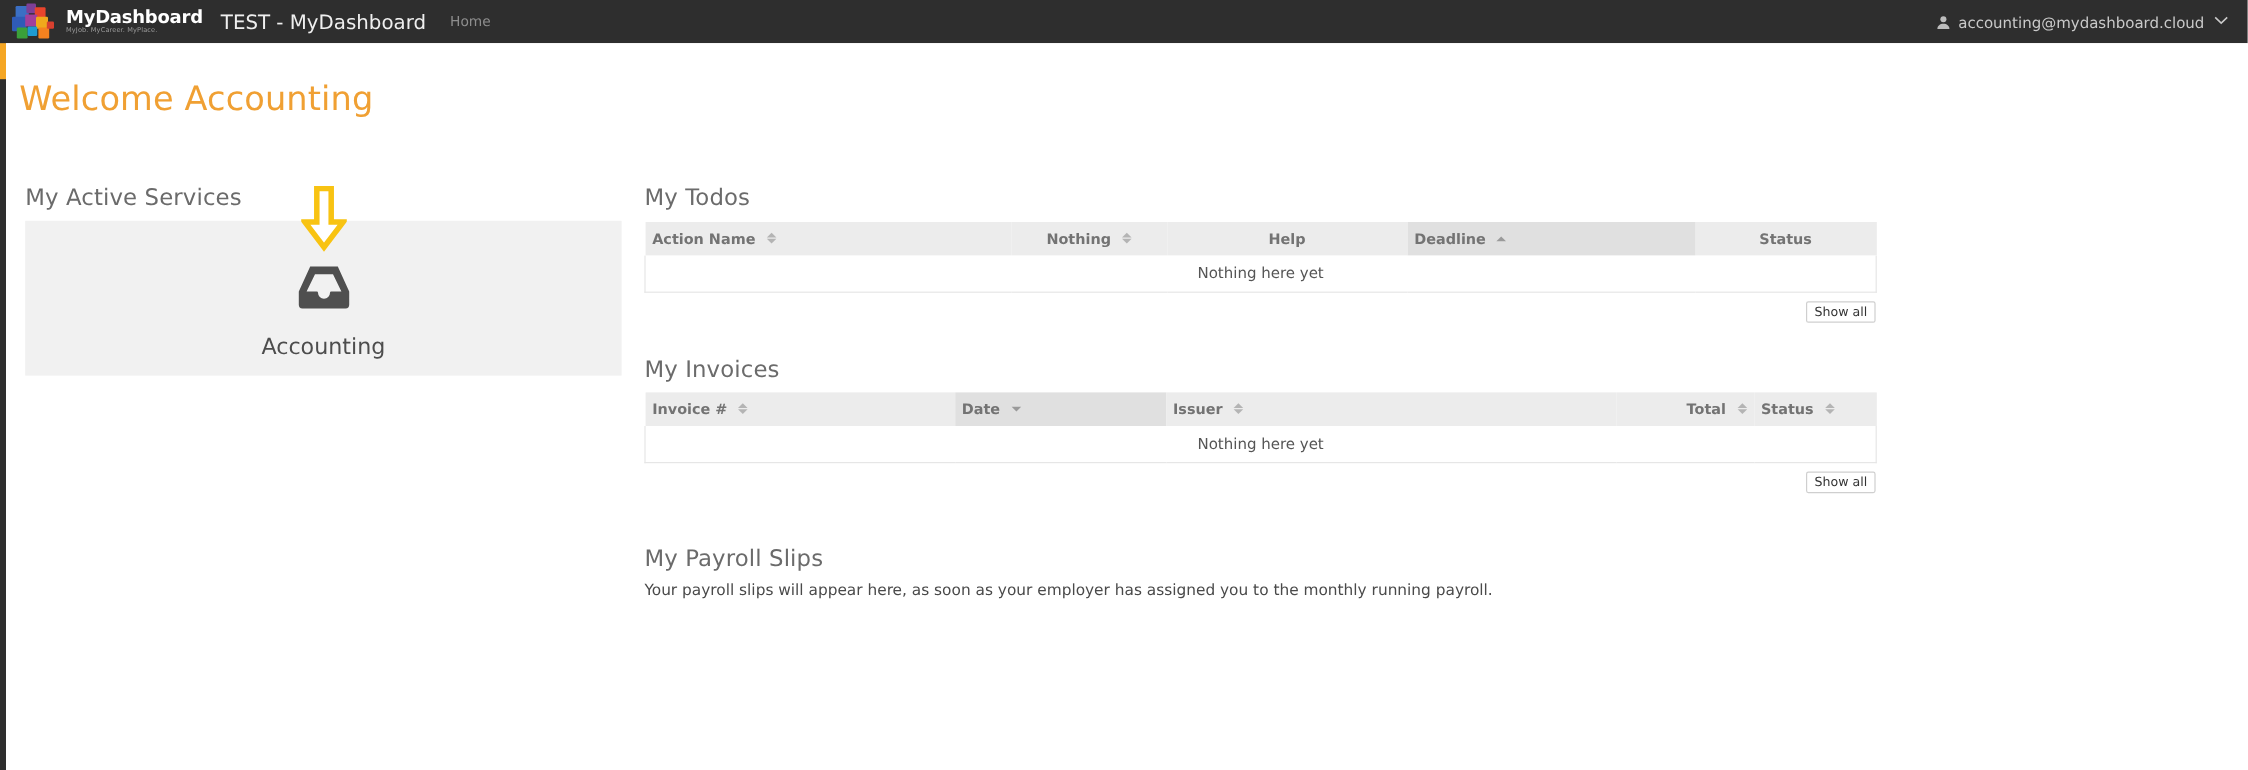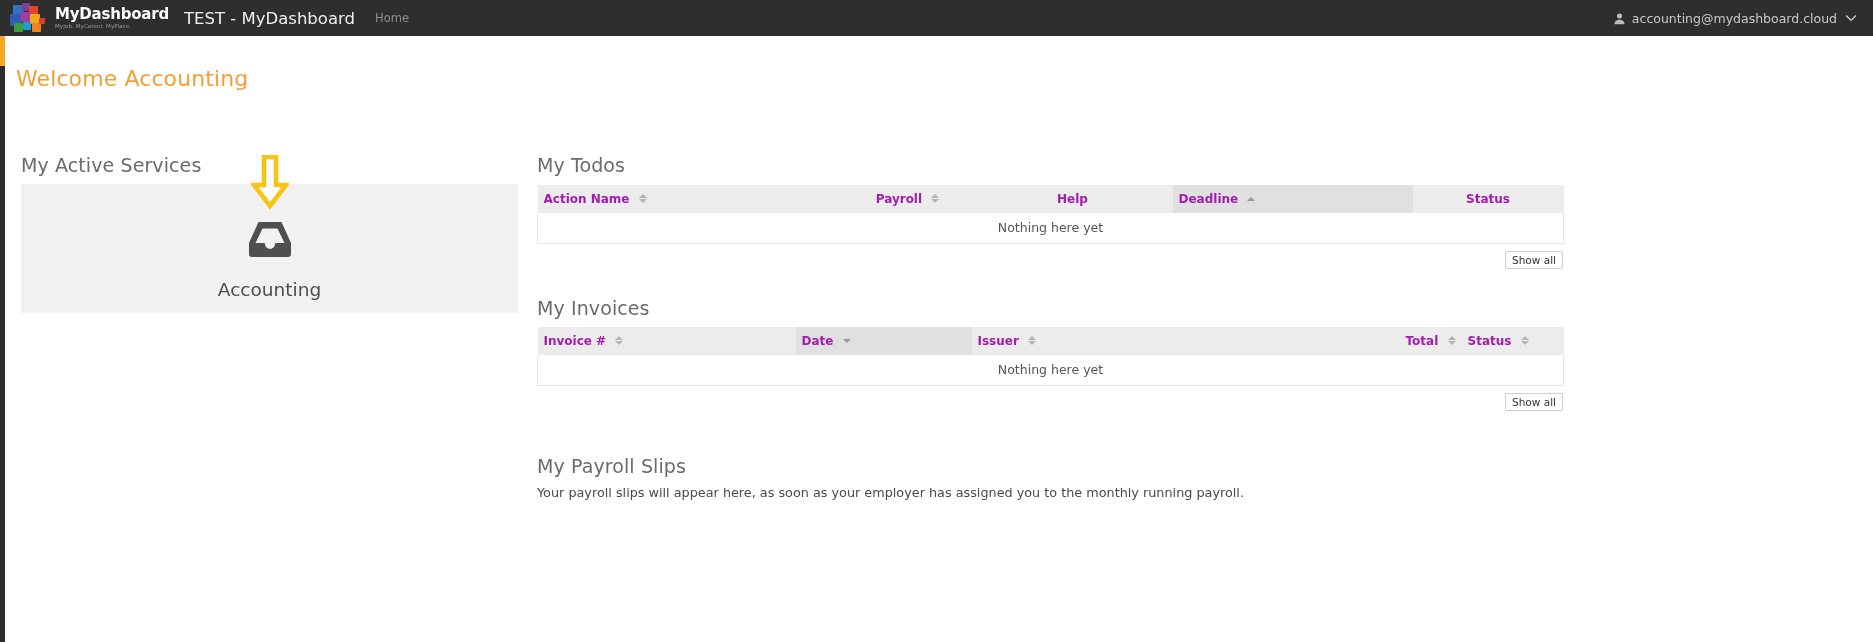--- a/index.html
+++ b/index.html
@@ -31,21 +31,21 @@
   .caret-down{ margin-left:8px; font-size:10px; color:#c9c9c9; }
 
   
   .rail{ position:absolute; left:0; top:36px; width:5px; height:606px; background:#2e2e2e; }
   .rail-hl{ position:absolute; left:0; top:0; width:5px; height:30px; background:#f5a623; }
 
   
   .page{ position:absolute; left:5px; top:36px; width:1868px; height:606px; background:#fff; }
 
   .welcome{
-    color:#f0a033; font-size:22px; font-weight:normal;
+    color:#f0a033; font-size:28px; font-weight:normal;
     margin:0; position:absolute; left:11px; top:30px; letter-spacing:.1px;text-align:right;
   }
 
   .col-left{ position:absolute; left:16px; top:118px; width:497px; }
   .col-right{ position:absolute; left:532px; top:118px; width:1026px; }
 
   .section-h{
     color:#6b6b6b; font-size:19px; font-weight:normal; margin:0 0 8px 0; letter-spacing:.1px;
   }
   .section-h.todos{ margin-bottom:9px; }
@@ -56,21 +56,21 @@
     position:relative; display:flex; flex-direction:column;
     align-items:center; justify-content:flex-start;
   }
   .arrow-wrap{ position:absolute; left:50%; top:-29px; transform:translateX(-50%); }
   .svc-icon{ margin-top:33px; }
   .svc-label{ color:#4d4d4d; font-size:18.5px; margin-top:14px; }
 
   
   table{ border-collapse:collapse; width:1026px; table-layout:fixed; }
   thead th{
-    background:#ececec; color:#a21caf; font-size:12px; font-weight:bold;
+    background:#ececec; color:#737373; font-size:12px; font-weight:bold;
     height:28px; padding:0 6px; text-align:left; white-space:nowrap;
   }
   thead th.sorted{ background:#e0e0e0;margin-top:13px; }
   thead th.c{ text-align:center; }
   thead th.r{ text-align:right; }
   td.empty{
     border:1px solid #e6e6e6; border-top:none; color:#555; font-size:12.5px;
     text-align:center; height:30px; background:#fff;
   }
   .sort{
@@ -178,21 +178,21 @@
         <thead>
           <tr>
             <th>
               <span>Action Name</span>
               <span class="sort">
                   <i class="up"></i>
                   <i class="dn"></i>
                 </span>
             </th>
             <th class="c">
-              <span>Payroll</span>
+              <span>Nothing</span>
               <span class="sort">
                   <i class="up"></i>
                   <i class="dn"></i>
                 </span>
             </th>
             <th class="c">
               <span>Help</span>
             </th>
             <th class="sorted">
               <span>Deadline</span>

